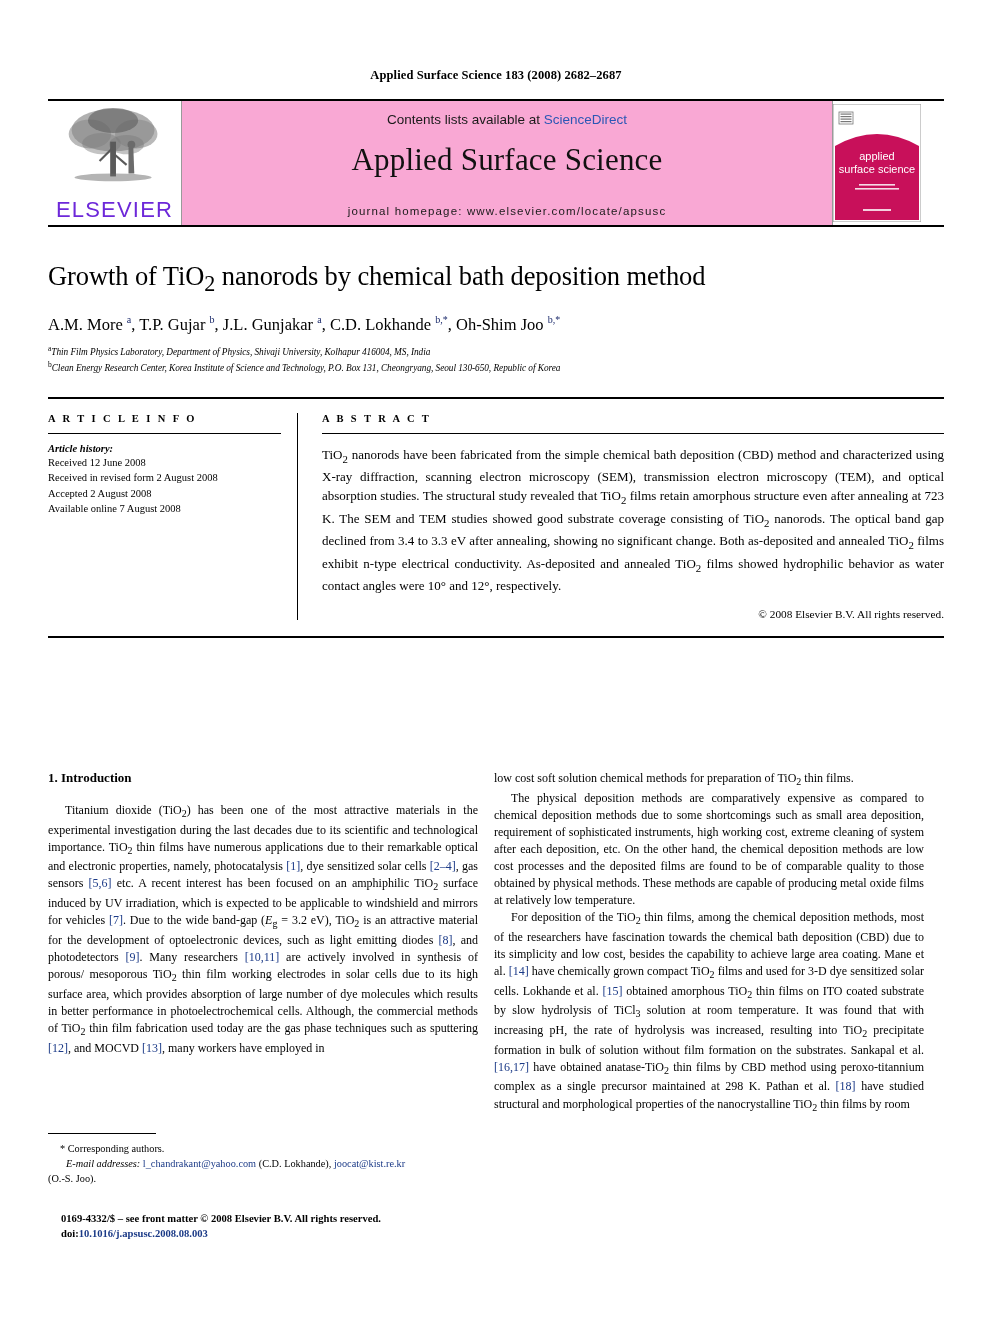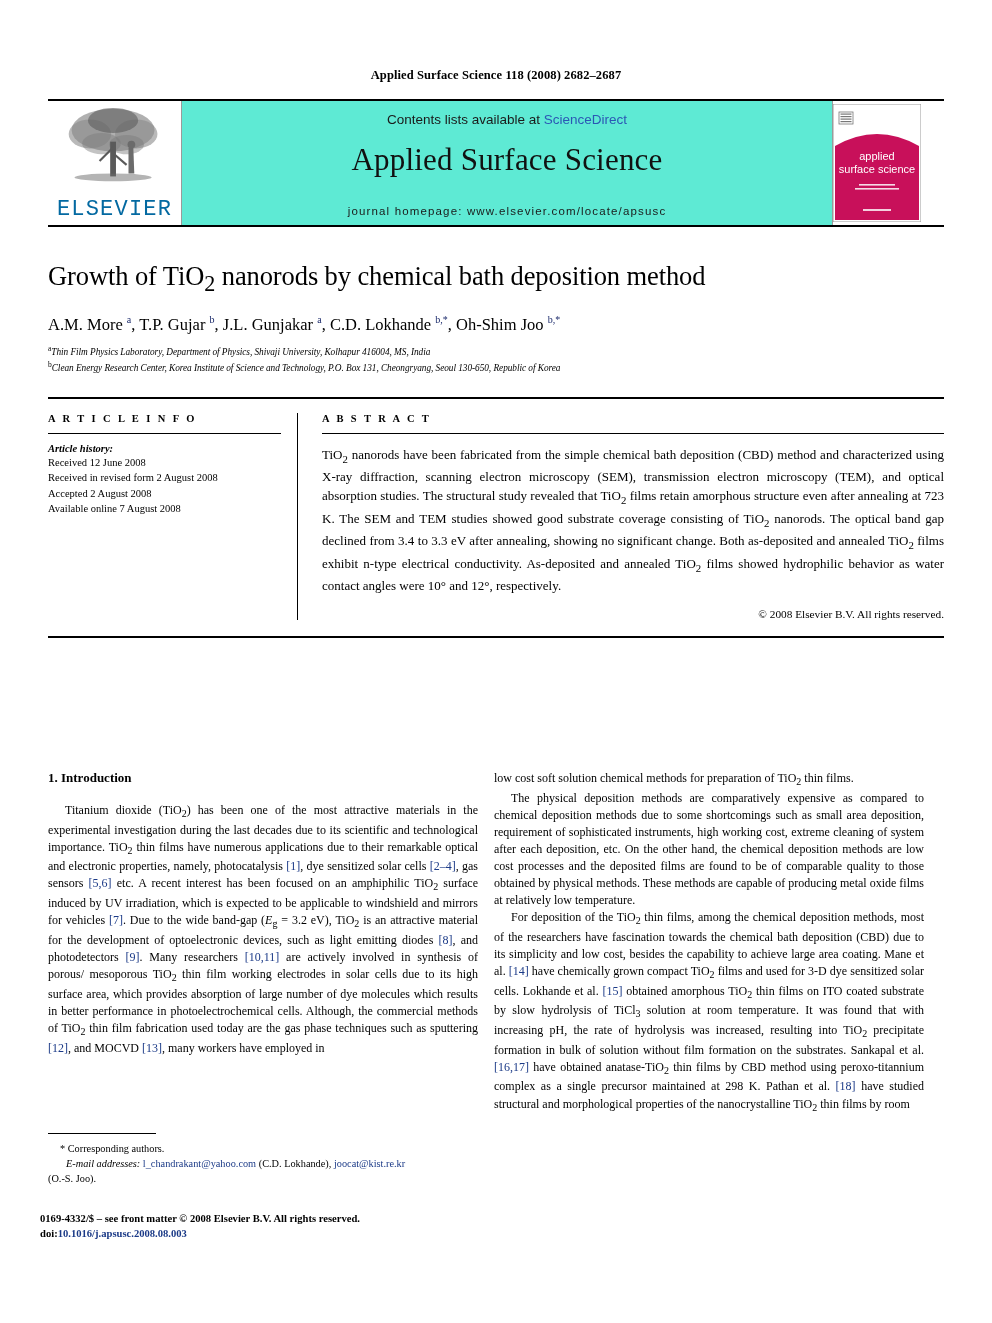--- a/index.html
+++ b/index.html
@@ -40,30 +40,30 @@
     flex: 0 0 134px;
     border-right: 1px solid #9a9a9a;
     display: flex;
     flex-direction: column;
     align-items: center;
     justify-content: center;
     padding: 4px 2px 4px 2px;
   }
   .tree-wrap { width: 104px; height: 86px; display:block; }
   .elsevier-word {
-    font-family: Liberation Mono, monospace;
-    color: #0369a1;
+    font-family: Liberation Sans, sans-serif;
+    color: #6d28d9;
     font-size: 22px;
     letter-spacing: 1.2px;
     line-height: 1;
     margin-top: 11px;
   }
   .mh-center {
     flex: 1 1 auto;
-    background: #5eead4;
+    background: #f9a8d4;
     display: flex;
     flex-direction: column;
     align-items: center;
     justify-content: center;
     padding: 10px 0 8px 0;
   }
   .contents-line {
     font-family: "Liberation Sans", sans-serif;
     font-size: 13.5px;
     color: #1a1a1a;
@@ -217,38 +217,38 @@
     font-size: 10.3px;
     line-height: 1.46;
   }
   .fn-text .em { font-style: italic; font-weight: normal; }
   .fn-link { color: #1b3a87; }
   .fn-ind { padding-left: 12px; display:block; }
 
   
   .footer {
     position: absolute;
-    left: 40px;
+    left: 61px;
     top: 1211px;
     width: 470px;
   }
   .footer-line {
     font-family: "Liberation Serif", serif;
     font-size: 10.6px;
     font-weight: bold;
     line-height: 1.42;
   }
   .doi-link { color: #1b3a87; }
 </style>
 </head>
 <body>
 
 <div class="page">
 
-  <div class="running-head">Applied Surface Science 118 (2008) 2682–2687</div>
+  <div class="running-head">Applied Surface Science 183 (2008) 2682–2687</div>
 
   <div class="masthead">
 
     <div class="mh-logo">
       <svg class="tree-wrap" viewBox="0 0 104 86">
         <g fill="#4a4a4a">
           <ellipse cx="50" cy="26" rx="43" ry="22" fill="#6f6f6f" opacity="0.55"></ellipse>
           <ellipse cx="26" cy="30" rx="22" ry="15" fill="#8a8a8a" opacity="0.6"></ellipse>
           <ellipse cx="74" cy="30" rx="22" ry="15" fill="#8a8a8a" opacity="0.6"></ellipse>
           <ellipse cx="50" cy="16" rx="26" ry="13" fill="#5d5d5d" opacity="0.6"></ellipse>

